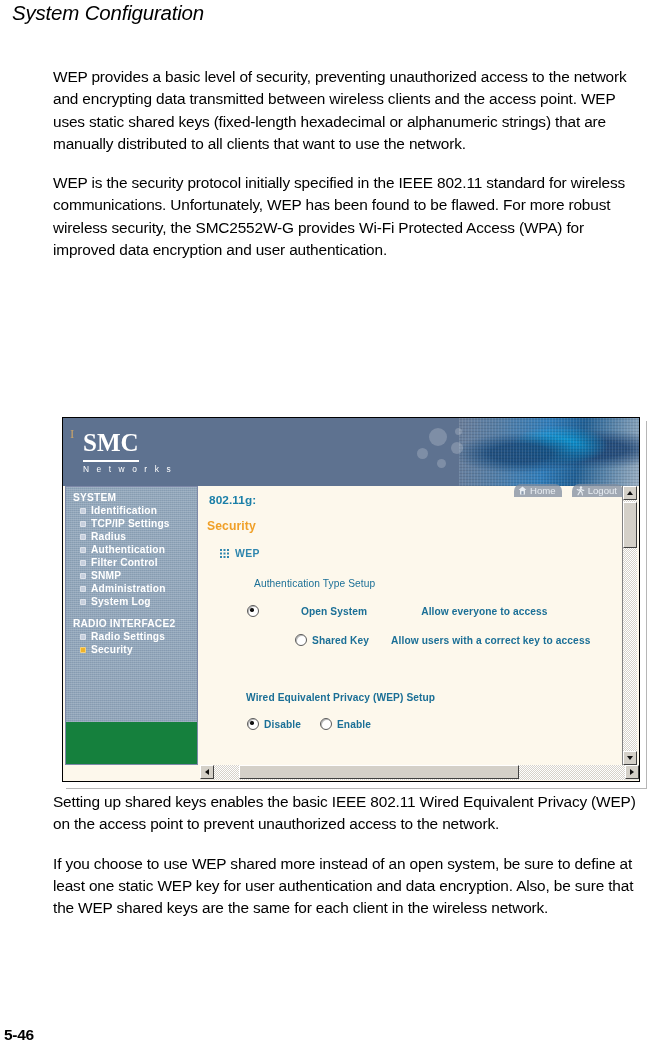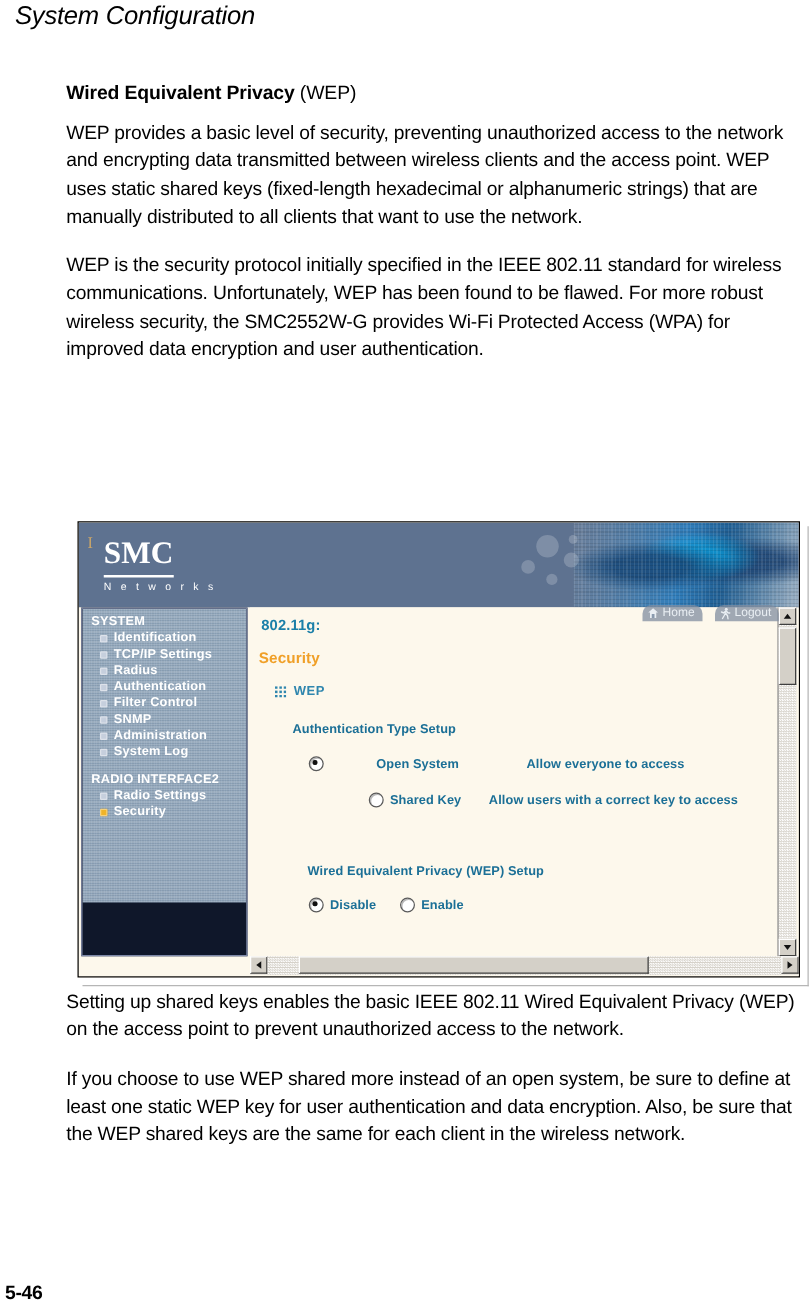--- a/index.html
+++ b/index.html
@@ -191,21 +191,21 @@
     left: 0; top: 68px;
     width: 576px;
     height: 295px;
     background: #fdf8ec;
   }
   .sidebar {
     position: absolute;
     left: 2px; top: 0;
     width: 133px;
     height: 279px;
-    background: #0f172a;
+    background: #15803d;
     border: 1px solid #7d88a8;
     box-sizing: border-box;
     overflow: hidden;
   }
   .sidebar-texture {
     position: absolute;
     left: 0; top: 0;
     width: 131px; height: 235px;
     background:
       repeating-linear-gradient(0deg, rgba(255,255,255,.16) 0 1px, rgba(0,0,0,0) 1px 2px),
@@ -279,23 +279,23 @@
     align-items: center;
     gap: 6px;
     font-size: 10.4px;
     font-weight: bold;
     color: #2f86ae;
     letter-spacing: .4px;
   }
   .grid-icon { display:block; }
   .m-authtitle {
     position: absolute;
-    left: 34px; top: 92px;
+    left: 54px; top: 92px;
     font-size: 10.2px;
-    font-weight: bold;
+    font-weight: normal;
     color: #1b6f96;
     letter-spacing: .1px;
   }
   .radio-row {
     position: absolute;
     display: flex;
     align-items: center;
     font-size: 10.2px;
     font-weight: bold;
     color: #1b6f96;
@@ -433,23 +433,20 @@
     font-weight: bold;
     letter-spacing: -.3px;
   }
 </style>
 </head>
 <body>
 
 <div class="running-head">System Configuration</div>
 
 <div class="content-col">
-  <h3 class="sub-head">
-    <span>Wired Equivalent Privacy</span><span class="reg"> (WEP)</span>
-  </h3>
   <p class="body-text">WEP provides a basic level of security, preventing unauthorized access to the network and encrypting data transmitted between wireless clients and the access point. WEP uses static shared keys (fixed-length hexadecimal or alphanumeric strings) that are manually distributed to all clients that want to use the network.</p>
   <p class="body-text">WEP is the security protocol initially specified in the IEEE 802.11 standard for wireless communications. Unfortunately, WEP has been found to be flawed. For more robust wireless security, the SMC2552W-G provides Wi-Fi Protected Access (WPA) for improved data encryption and user authentication.</p>
 </div>
 
 <div class="shot-wrap">
   <div class="shot-shadow"></div>
   <div class="shot shot-inner">
 
     <div class="banner">
       <div class="banner-photo"></div>

